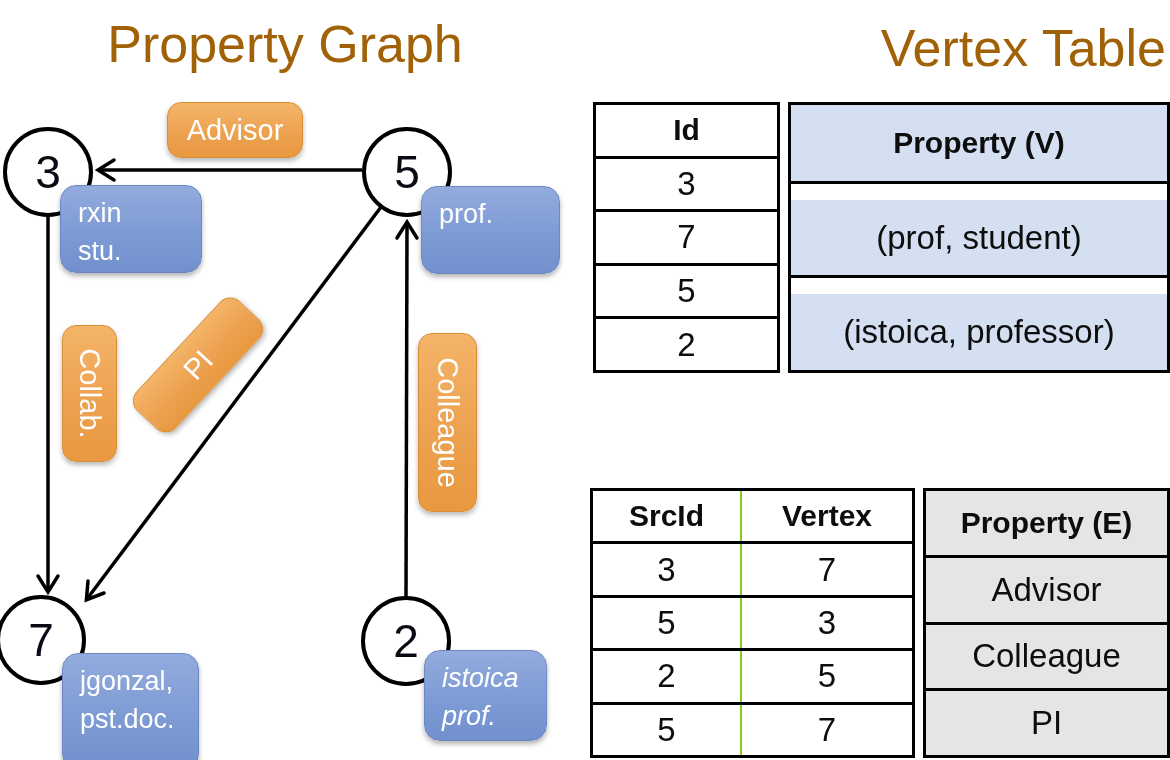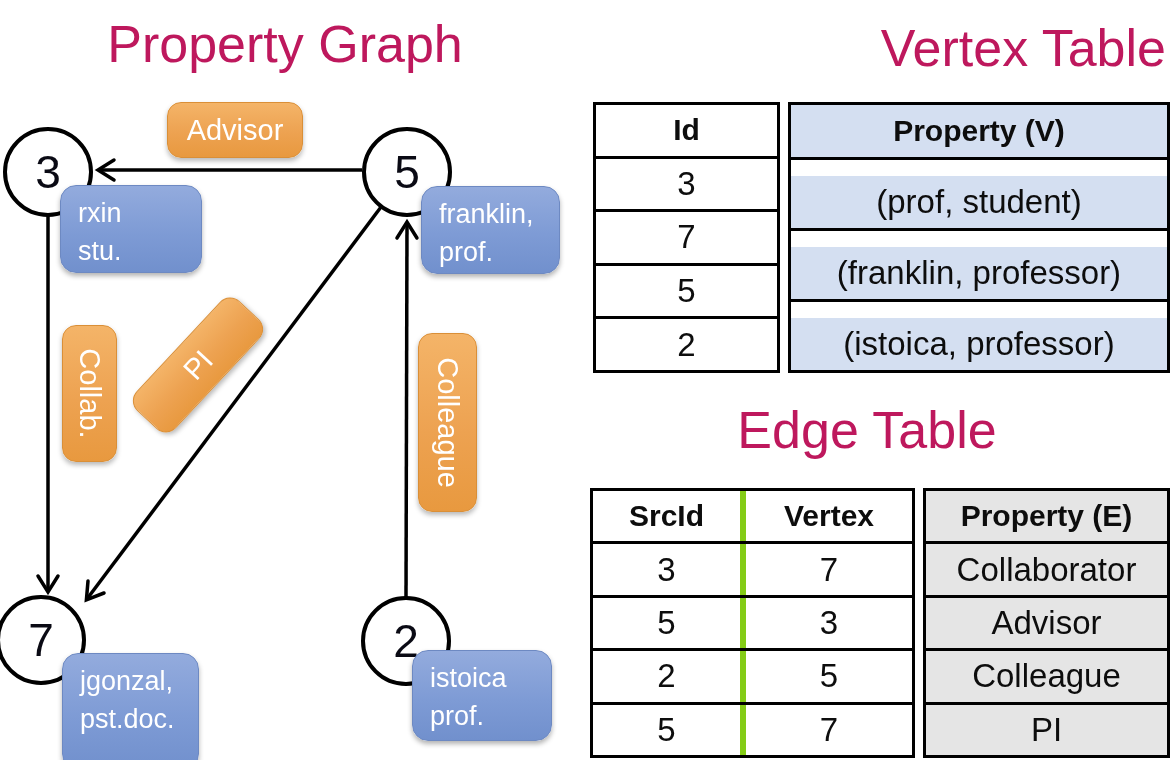--- a/index.html
+++ b/index.html
@@ -5,21 +5,21 @@
   html,body{margin:0;padding:0;background:#fff;}
   #canvas{
     position:relative;width:1170px;height:760px;background:#ffffff;
     overflow:hidden;
     font-family:"Liberation Sans","DejaVu Sans",sans-serif;
     color:#111;
   }
   
   .big-title{
     position:absolute;text-align:center;
-    font-size:52px;font-weight:400;letter-spacing:0px;color:#be185d;
+    font-size:52px;font-weight:400;letter-spacing:0px;color:#a16207;
     white-space:nowrap;
   }
   
   .node{
     position:absolute;width:90px;height:90px;border-radius:50%;
     border:4px solid #000;background:#fff;box-sizing:border-box;
     display:flex;align-items:center;justify-content:center;
     font-size:46px;color:#0a0a14;z-index:3;
   }
   
@@ -49,35 +49,34 @@
   .split-table{position:absolute;display:flex;gap:8px;}
   .subtable{
     border:3px solid #000;box-sizing:border-box;background:#fff;
     display:flex;flex-direction:column;
   }
   .trow{display:flex;flex:1;border-bottom:3px solid #000;}
   .trow:last-child{border-bottom:none;}
   .tcell{
     flex:1;display:flex;align-items:center;justify-content:center;
     font-size:33px;font-weight:400;color:#0d0d0d;
-    border-right:6px solid #84cc16;white-space:nowrap;
+    border-right:2px solid #84cc16;white-space:nowrap;
   }
   .tcell:last-child{border-right:none;}
   .tcell.hdr{font-size:30px;font-weight:700;}
   .fill-v .tcell{background:#d4dff1;}
   .fill-e .tcell{background:#e5e5e5;}
 </style>
 </head>
 <body>
 
 <div id="canvas">
 
   <div class="big-title" style="left:0px;top:14px;width:570px;">Property Graph</div>
   <div class="big-title" style="left:566px;top:18px;width:600px;text-align:right;">Vertex Table</div>
-  <div class="big-title" style="left:567px;top:400px;width:600px;">Edge Table</div>
 
   <svg id="edges" width="570" height="760">
     <defs>
       <marker id="arr" markerUnits="userSpaceOnUse" markerWidth="40" markerHeight="30" refX="-1" refY="0" orient="auto" overflow="visible">
         <path d="M-16,-10 L0,0 L-16,10" fill="none" stroke="#000" stroke-width="3.5" stroke-linecap="round"></path>
       </marker>
     </defs>
     <line x1="362" y1="170" x2="99" y2="170" stroke="#000" stroke-width="3.5" marker-end="url(#arr)"></line>
     <line x1="48" y1="215" x2="48" y2="591" stroke="#000" stroke-width="3.5" marker-end="url(#arr)"></line>
     <line x1="381" y1="207" x2="87" y2="599" stroke="#000" stroke-width="3.5" marker-end="url(#arr)"></line>
@@ -95,28 +94,27 @@
   </div>
   <div class="node" style="left:361px;top:596px;">
     <span>2</span>
   </div>
 
   <div class="card" style="left:60px;top:185px;width:142px;height:88px;">
     <div>rxin</div>
     <div>stu.</div>
   </div>
   <div class="card" style="left:421px;top:186px;width:139px;height:88px;">
-    <div>franklin,</div>
     <div>prof.</div>
   </div>
   <div class="card" style="left:62px;top:653px;width:137px;height:117px;">
     <div>jgonzal,</div>
     <div>pst.doc.</div>
   </div>
-  <div class="card" style="left:412px;top:650px;width:140px;height:91px;">
+  <div class="card" style="left:424px;top:650px;width:123px;height:91px;font-style:italic;">
     <div>istoica</div>
     <div>prof.</div>
   </div>
 
   <div class="pill" style="left:167px;top:102px;width:136px;height:56px;">
     <span>Advisor</span>
   </div>
   <div class="pill" style="left:62px;top:325px;width:55px;height:137px;">
     <span class="vtext">Collab.</span>
   </div>
@@ -146,23 +144,20 @@
         </div>
     </div>
     <div class="subtable fill-v" style="flex:1;gap:16px;">
       <div class="trow">
           <div class="tcell hdr">Property (V)</div>
         </div>
       <div class="trow">
           <div class="tcell">(prof, student)</div>
         </div>
       <div class="trow">
-          <div class="tcell">(franklin, professor)</div>
-        </div>
-      <div class="trow">
           <div class="tcell">(istoica, professor)</div>
         </div>
     </div>
   </div>
 
   <div class="split-table" style="left:590px;top:488px;width:580px;height:270px;">
     <div class="subtable" style="width:325px;flex:none;">
       <div class="trow">
         <div class="tcell hdr" style="flex:0 0 147px;">SrcId</div>
         <div class="tcell hdr">Vertex</div>
@@ -182,23 +177,20 @@
       <div class="trow">
         <div class="tcell" style="flex:0 0 147px;">5</div>
         <div class="tcell">7</div>
       </div>
     </div>
     <div class="subtable fill-e" style="flex:1;">
       <div class="trow">
           <div class="tcell hdr">Property (E)</div>
         </div>
       <div class="trow">
-          <div class="tcell">Collaborator</div>
-        </div>
-      <div class="trow">
           <div class="tcell">Advisor</div>
         </div>
       <div class="trow">
           <div class="tcell">Colleague</div>
         </div>
       <div class="trow">
           <div class="tcell">PI</div>
         </div>
     </div>
   </div>

